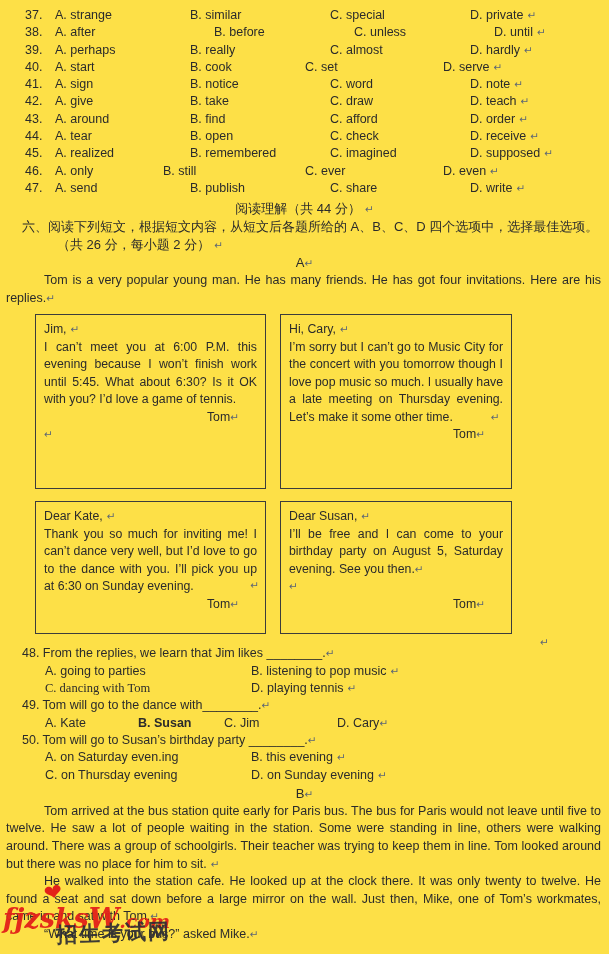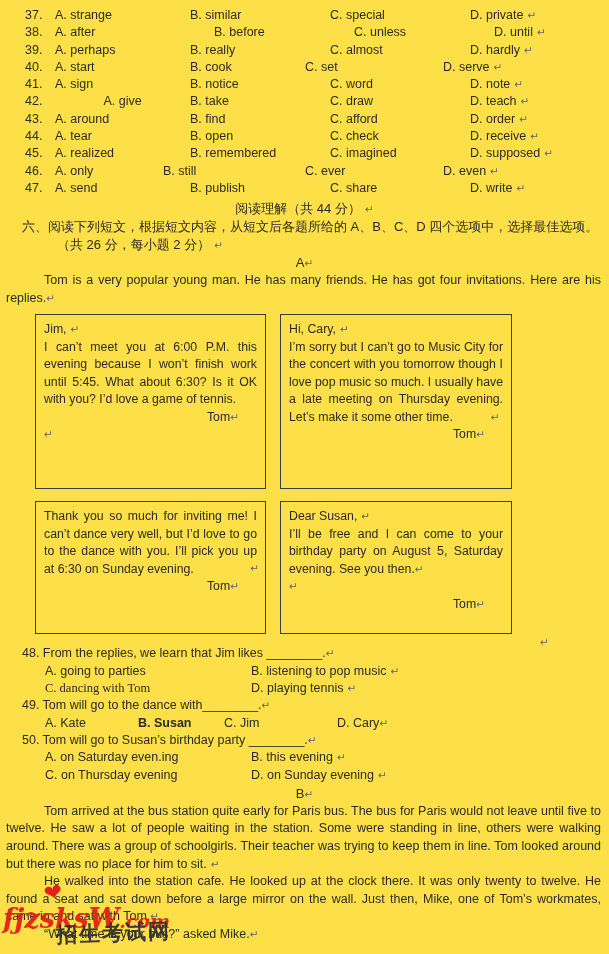--- a/index.html
+++ b/index.html
@@ -89,21 +89,21 @@
       </div>
       <div class="mc-row">
         <span class="mc-cell" style="width: 30px;">41.</span>
         <span class="mc-cell" style="width: 135px;">A. sign</span>
         <span class="mc-cell" style="width: 140px;">B. notice</span>
         <span class="mc-cell" style="width: 140px;">C. word</span>
         <span class="mc-cell">D. note<span class="pmark gap-s">↵</span></span>
       </div>
       <div class="mc-row">
         <span class="mc-cell" style="width: 30px;">42.</span>
-        <span class="mc-cell" style="width: 135px; text-align: center;">A. give</span>
+        <span class="mc-cell" style="width: 135px;">A. give</span>
         <span class="mc-cell" style="width: 140px;">B. take</span>
         <span class="mc-cell" style="width: 140px;">C. draw</span>
         <span class="mc-cell">D. teach<span class="pmark gap-s">↵</span></span>
       </div>
       <div class="mc-row">
         <span class="mc-cell" style="width: 30px;">43.</span>
         <span class="mc-cell" style="width: 135px;">A. around</span>
         <span class="mc-cell" style="width: 140px;">B. find</span>
         <span class="mc-cell" style="width: 140px;">C. afford</span>
         <span class="mc-cell">D. order<span class="pmark gap-s">↵</span></span>
@@ -160,20 +160,21 @@
         <div class="note-body">I can’t meet you at 6:00 P.M. this evening because I won’t finish work until 5:45. What about 6:30? Is it OK with you? I’d love a game of tennis.</div>
         <div class="note-sig">Tom<span class="pmark">↵</span></div>
         <div class="mark-line"><span class="pmark">↵</span></div>
       </div>
       <div class="note">
         <div class="note-greeting">Hi, Cary,<span class="pmark gap-s">↵</span></div>
         <div class="note-body">I’m sorry but I can’t go to Music City for the concert with you tomorrow though I love pop music so much. I usually have a late meeting on Thursday evening. Let’s make it some other time.<span class="pmark gap-l">↵</span></div>
         <div class="note-sig">Tom<span class="pmark">↵</span></div>
       </div>
       <div class="note">
+        <div class="note-greeting">Dear Kate,<span class="pmark gap-s">↵</span></div>
         <div class="note-body">Thank you so much for inviting me! I can’t dance very well, but I’d love to go to the dance with you. I’ll pick you up at 6:30 on Sunday evening.<span class="pmark abs-br">↵</span></div>
         <div class="note-sig">Tom<span class="pmark">↵</span></div>
       </div>
       <div class="note">
         <div class="note-greeting">Dear Susan,<span class="pmark gap-s">↵</span></div>
         <div class="note-body">I’ll be free and I can come to your birthday party on August 5, Saturday evening. See you then.<span class="pmark">↵</span></div>
         <div class="mark-line"><span class="pmark">↵</span></div>
         <div class="note-sig">Tom<span class="pmark">↵</span></div>
       </div>
     </div>

